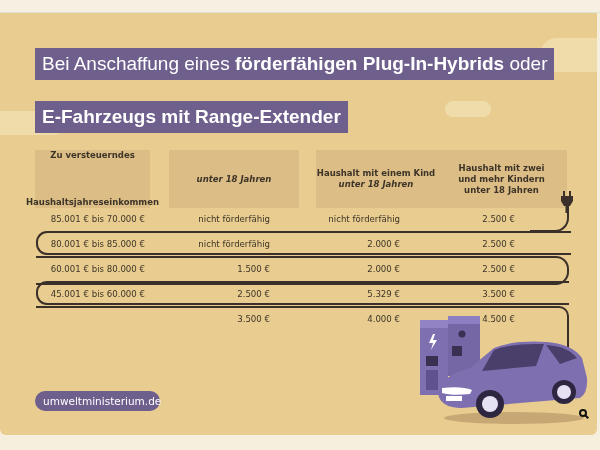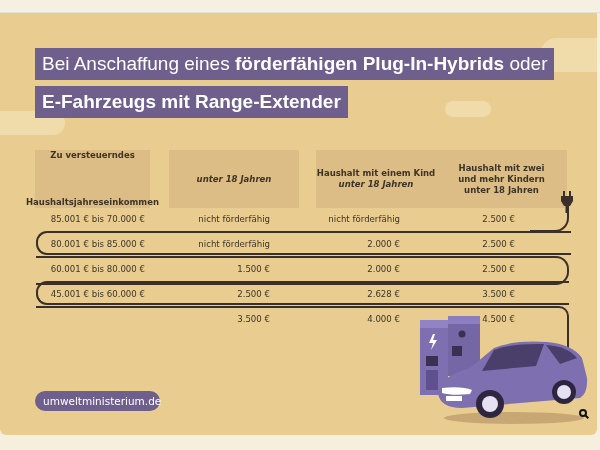--- a/index.html
+++ b/index.html
@@ -25,21 +25,21 @@
 
 <div class="panel">
   <div class="cloud" style="left:540px;top:25px;width:80px;height:34px;"></div>
   <div class="cloud" style="left:445px;top:88px;width:46px;height:16px;"></div>
   <div class="cloud" style="left:-20px;top:98px;width:85px;height:24px;"></div>
 </div>
 
 <div class="title-line" style="top:48px;">
   <span>Bei Anschaffung eines </span><b>förderfähigen Plug-In-Hybrids</b><span> oder</span>
 </div>
-<div class="title-line" style="top:86px;">
+<div class="title-line" style="top:101px;">
   <b>E-Fahrzeugs mit Range-Extender</b>
 </div>
 
 <div class="th" style="left:35px;width:115px;justify-content:space-between;">
   <span>Zu versteuerndes</span>
   <span>Haushaltsjahreseinkommen</span>
 </div>
 <div class="th" style="left:169px;width:130px;">
   <i>unter 18 Jahren</i>
 </div>
@@ -80,21 +80,21 @@
 </div>
 <div class="row" style="top:258px;">
   <span class="cell" style="right:455px;">60.001 € bis 80.000 €</span>
   <span class="cell" style="right:330px;">1.500 €</span>
   <span class="cell" style="right:200px;">2.000 €</span>
   <span class="cell" style="right:85px;">2.500 €</span>
 </div>
 <div class="row" style="top:283px;">
   <span class="cell" style="right:455px;">45.001 € bis 60.000 €</span>
   <span class="cell" style="right:330px;">2.500 €</span>
-  <span class="cell" style="right:200px;">2.628 €</span>
+  <span class="cell" style="right:200px;">5.329 €</span>
   <span class="cell" style="right:85px;">3.500 €</span>
 </div>
 <div class="row" style="top:308px;">
   <span class="cell" style="right:330px;">3.500 €</span>
   <span class="cell" style="right:200px;">4.000 €</span>
   <span class="cell" style="right:85px;">4.500 €</span>
 </div>
 
 <svg style="position:absolute;left:418px;top:312px;" width="70" height="85" viewBox="0 0 70 85">
   <rect x="2" y="8" width="28" height="75" fill="#7e6fb0"></rect>

